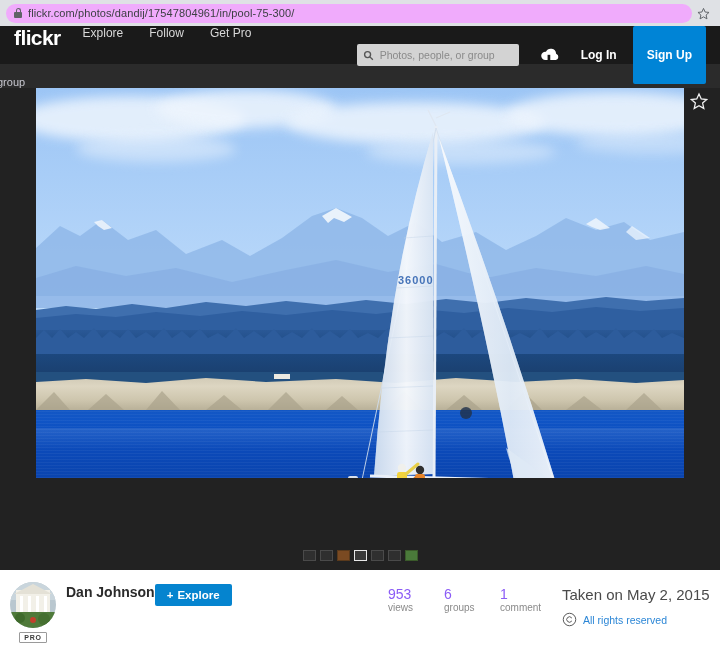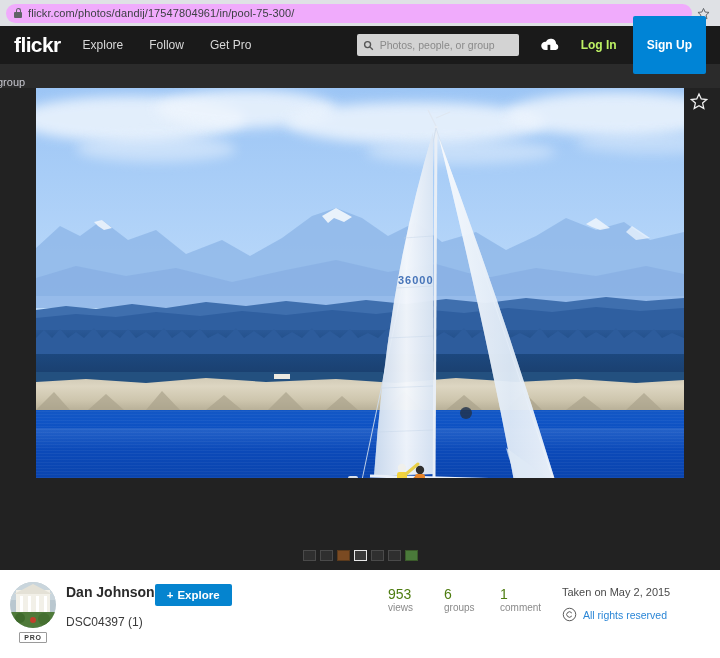--- a/index.html
+++ b/index.html
@@ -33,21 +33,21 @@
     letter-spacing: .1px;
   }
   #bookmark-star {
     width: 22px; height: 22px; display: flex;
     align-items: center; justify-content: center; flex: none;
   }
 
   
   #flickr-header {
     height: 38px; background: #1a1a1a;
-    display: flex; align-items: center; padding: 0 14px;
+    display: flex; align-items: flex-start; padding: 0 14px;
   }
   #flickr-logo {
     font-size: 21px; font-weight: bold; color: #fff;
     letter-spacing: -.6px; margin-right: 22px;
   }
   .nav-link {
     font-size: 12px; color: #d8d8d8; margin-right: 26px;
     cursor: pointer; white-space: nowrap;
   }
   #header-right {
@@ -56,21 +56,21 @@
   #search-box {
     width: 162px; height: 22px; background: #d3d3d3; border-radius: 2px;
     display: flex; align-items: center; padding: 0 6px; gap: 6px;
     margin-right: 18px;
   }
   #search-placeholder {
     font-size: 10.5px; color: #8a8a8a; white-space: nowrap;
   }
   #upload-icon { margin-right: 20px; display: flex; align-items: center; }
   #login-link {
-    font-size: 12px; color: #bef264; margin-right: 16px;
+    font-size: 12px; color: #ffffff; margin-right: 16px;
     font-weight: bold; cursor: pointer;
   }
   #signup-button {
     background: #0084d6; color: #fff; font-size: 12px; font-weight: bold;
     padding: 22px 14px; border: none; border-radius: 2px;
     cursor: pointer; font-family: inherit;
   }
 
   
   #breadcrumb-bar {
@@ -165,27 +165,27 @@
   }
   #photo-title {
     font-size: 12px; color: #3a3a3a; margin-top: 9px; cursor: pointer;
   }
 
   #stats-block {
     position: absolute; left: 388px; top: 16px;
     display: flex; gap: 0;
   }
   .stat { width: 56px; }
-  .stat-num { font-size: 14px; color: #4d7c0f; line-height: 1.15; }
+  .stat-num { font-size: 14px; color: #8b5cf6; line-height: 1.15; }
   .stat-label { font-size: 10px; color: #8a8a8a; }
 
   #meta-block {
     position: absolute; left: 562px; top: 16px;
   }
-  #taken-on { font-size: 11px; color: #4a4a4a; white-space: nowrap; text-align: right; }
+  #taken-on { font-size: 15px; color: #4a4a4a; white-space: nowrap; text-align: right; }
   #rights-row {
     display: flex; align-items: center; gap: 6px; margin-top: 9px;
   }
   #rights-text { font-size: 10.5px; color: #2b86d6; cursor: pointer; white-space: nowrap; }
 </style>
 </head>
 <body>
 
 <div id="browser-chrome">
   <div id="url-bar">
@@ -439,21 +439,20 @@
     </div>
 
     <div id="owner-text">
       <div id="owner-name-row">
         <span id="owner-name">Dan Johnson</span>
         <button id="follow-button">
           <span>+</span>
           <span>Explore</span>
         </button>
       </div>
-      <div id="photo-title">DSC04397 (1)</div>
     </div>
   </div>
 
   <div id="stats-block">
     <div class="stat">
       <div class="stat-num">953</div>
       <div class="stat-label">views</div>
     </div>
     <div class="stat">
       <div class="stat-num">6</div>

